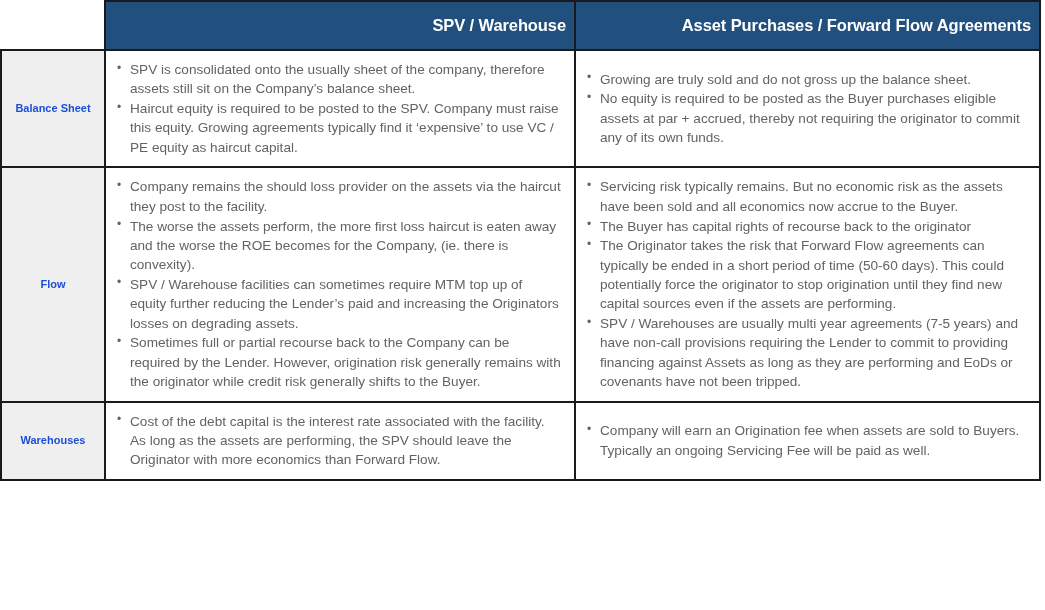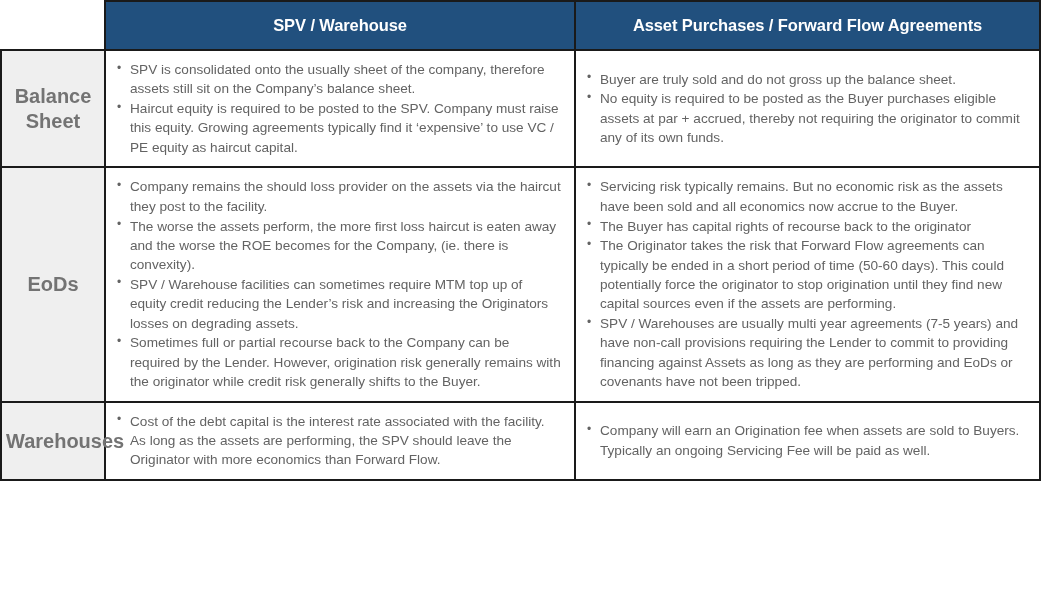--- a/index.html
+++ b/index.html
@@ -30,36 +30,36 @@
     background: #ffffff;
     border: none;
     padding: 0;
     height: 48px;
   }
   .header-cell {
     background: #21507E;
     color: #ffffff;
     font-size: 16.5px;
     font-weight: bold;
-    text-align: center;
+    text-align: right;
     vertical-align: middle;
     padding: 13px 8px 13px 8px;
     border-left: 2px solid #1a1a1a;
     border-right: 2px solid #1a1a1a;
     border-top: 2px solid #1a1a1a;
     border-bottom: 2px solid #1a1a1a;
     letter-spacing: -0.1px;
     line-height: 1.1;
   }
 
   
   .row-label {
     background: #EFEFEF;
-    color: #737373;
-    font-size: 20px;
+    color: #1d4ed8;
+    font-size: 11px;
     font-weight: bold;
     text-align: center;
     vertical-align: middle;
     border: 2px solid #1a1a1a;
     padding: 6px 4px;
     line-height: 1.22;
   }
   .content-cell {
     background: #ffffff;
     border: 2px solid #1a1a1a;
@@ -110,32 +110,32 @@
     <tr>
       <th class="row-label">Balance Sheet</th>
       <td class="content-cell">
         <ul class="bullets">
           <li>SPV is consolidated onto the usually sheet of the company, therefore assets still sit on the Company’s balance sheet.</li>
           <li>Haircut equity is required to be posted to the SPV. Company must raise this equity. Growing agreements typically find it ‘expensive’ to use VC / PE equity as haircut capital.</li>
         </ul>
       </td>
       <td class="content-cell">
         <ul class="bullets">
-          <li>Buyer are truly sold and do not gross up the balance sheet.</li>
+          <li>Growing are truly sold and do not gross up the balance sheet.</li>
           <li>No equity is required to be posted as the Buyer purchases eligible assets at par + accrued, thereby not requiring the originator to commit any of its own funds.</li>
         </ul>
       </td>
     </tr>
     <tr>
-      <th class="row-label">EoDs</th>
+      <th class="row-label">Flow</th>
       <td class="content-cell">
         <ul class="bullets">
           <li>Company remains the should loss provider on the assets via the haircut they post to the facility.</li>
           <li>The worse the assets perform, the more first loss haircut is eaten away and the worse the ROE becomes for the Company, (ie. there is convexity).</li>
-          <li>SPV / Warehouse facilities can sometimes require MTM top up of equity credit reducing the Lender’s risk and increasing the Originators losses on degrading assets.</li>
+          <li>SPV / Warehouse facilities can sometimes require MTM top up of equity further reducing the Lender’s paid and increasing the Originators losses on degrading assets.</li>
           <li>Sometimes full or partial recourse back to the Company can be required by the Lender. However, origination risk generally remains with the originator while credit risk generally shifts to the Buyer.</li>
         </ul>
       </td>
       <td class="content-cell">
         <ul class="bullets">
           <li>Servicing risk typically remains. But no economic risk as the assets have been sold and all economics now accrue to the Buyer.</li>
           <li>The Buyer has capital rights of recourse back to the originator</li>
           <li>The Originator takes the risk that Forward Flow agreements can typically be ended in a short period of time (50-60 days). This could potentially force the originator to stop origination until they find new capital sources even if the assets are performing.</li>
           <li>SPV / Warehouses are usually multi year agreements (7-5 years) and have non-call provisions requiring the Lender to commit to providing financing against Assets as long as they are performing and EoDs or covenants have not been tripped.</li>
         </ul>

